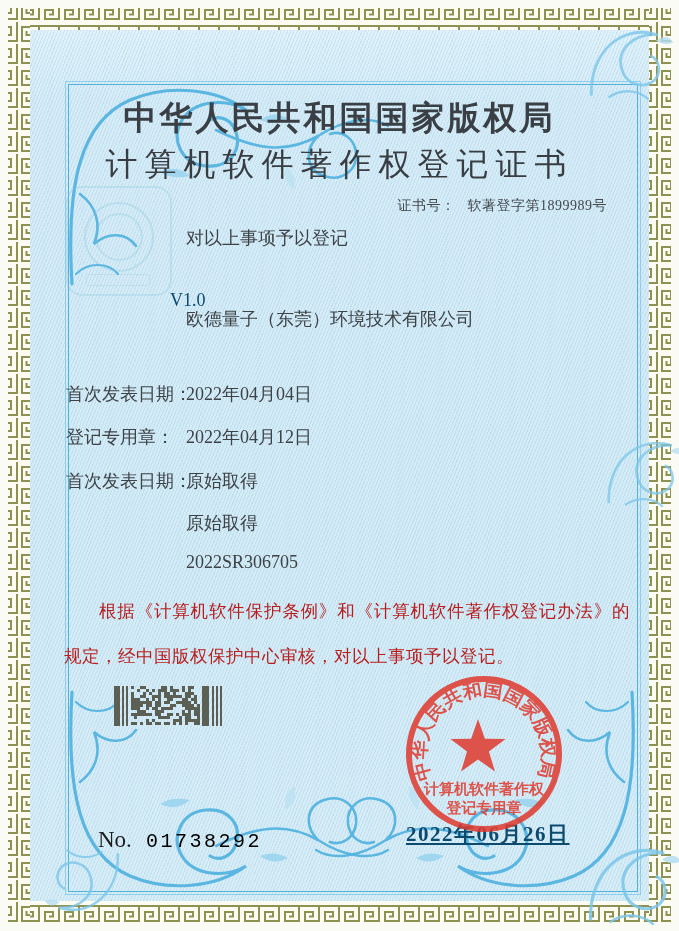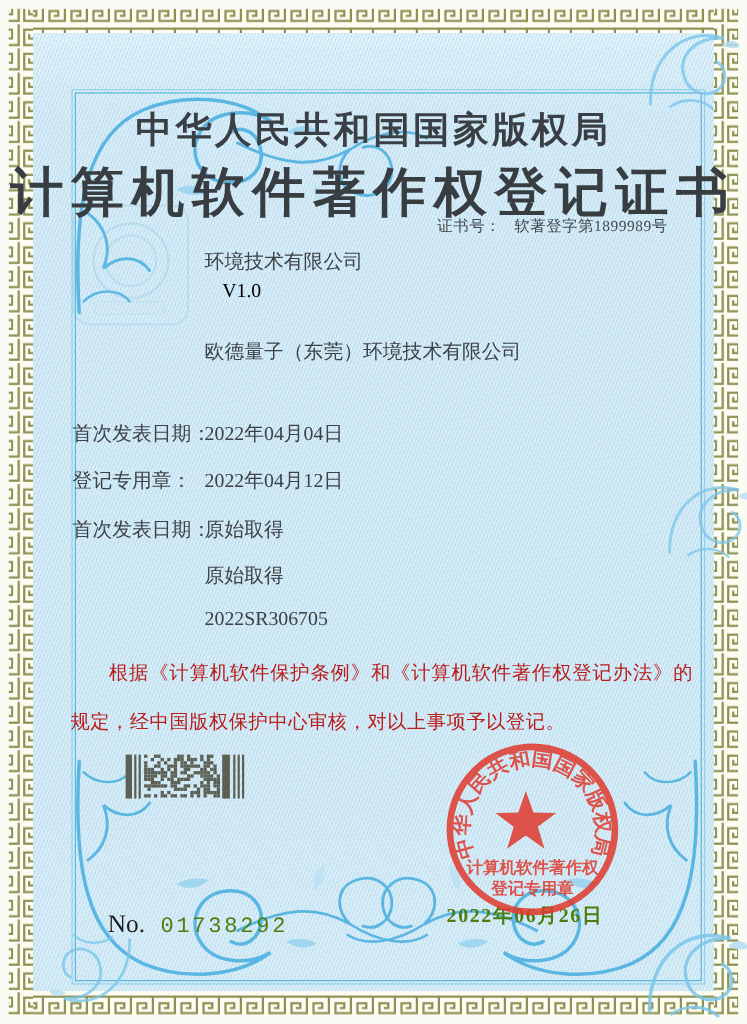--- a/index.html
+++ b/index.html
@@ -28,43 +28,43 @@
   .watermark .c1{position:absolute;left:16px;top:14px;width:66px;height:66px;border:2px solid rgba(125,190,216,.5);border-radius:50%;}
   .watermark .c2{position:absolute;left:27px;top:25px;width:44px;height:44px;border:2px solid rgba(125,190,216,.45);border-radius:50%;}
   .watermark .bar{position:absolute;left:18px;bottom:8px;width:62px;height:10px;border:1.5px solid rgba(125,190,216,.4);border-radius:3px;}
 
   .issuer{
     position:absolute;left:0;top:96px;width:100%;text-align:center;
     font-size:33px;font-weight:700;letter-spacing:3px;color:#393f44;
   }
   .doc-title{
     position:absolute;left:0;top:143px;width:100%;text-align:center;
-    font-size:48px;font-weight:700;letter-spacing:7px;color:#383d42;
+    font-size:32px;font-weight:400;letter-spacing:7px;color:#383d42;
   }
   .cert-no{
     position:absolute;right:72px;top:197px;font-size:14px;color:#42484c;letter-spacing:.5px;
   }
   .cert-no .lbl{margin-right:12px;}
   .row{position:absolute;left:66px;font-size:18px;color:#3d4247;white-space:nowrap;}
   .row .val{position:absolute;left:120px;white-space:nowrap;}
-  .val2{position:absolute;left:202px;font-size:18px;color:#000000;}
+  .val2{position:absolute;left:170px;font-size:18px;color:#0c4a6e;margin-top:36px;}
   .statement{
     position:absolute;left:64px;top:589px;width:566px;
     font-size:17.5px;line-height:45px;letter-spacing:.5px;color:#b91c1c;
     text-indent:2em;text-align:justify;
   }
   .barcode{position:absolute;left:114px;top:684px;}
   .issue-date{
-    position:absolute;left:406px;top:820px;font-size:18px;font-weight:600;
-    letter-spacing:1.5px;color:#4d7c0f;
+    position:absolute;left:406px;top:820px;font-size:21px;font-weight:600;
+    letter-spacing:1.5px;color:#0c4a6e;text-decoration:underline;
   }
   .serial{position:absolute;left:98px;top:827px;white-space:nowrap;}
   .serial .prefix{font-size:23px;color:#1d1d1d;font-family:"Liberation Serif",serif;margin-top:25px;}
   .serial .num{
-    font-size:20px;color:#4d7c0f;font-family:"Liberation Mono","DejaVu Sans Mono",monospace;
+    font-size:20px;color:#000000;font-family:"Liberation Mono","DejaVu Sans Mono",monospace;
     letter-spacing:2.5px;margin-left:14px;
   }
   .seal-text{font-family:"Liberation Serif","DejaVu Serif",serif;font-weight:700;}
 </style>
 </head>
 <body>
 
 <div class="paper"></div>
 
 <svg class="borders-svg" width="679" height="931" aria-hidden="true">
@@ -120,21 +120,21 @@
 </div>
 
 <div class="issuer">中华人民共和国国家版权局</div>
 <div class="doc-title">计算机软件著作权登记证书</div>
 
 <div class="cert-no">
   <span class="lbl">证书号：</span><span>软著登字第1899989号</span>
 </div>
 
 <div class="row" style="top:226px">
-  <span class="val" style="left:120px">环境技术有限公司</span>
+  <span class="val" style="left:120px">对以上事项予以登记</span>
 </div>
 <div class="val2" style="top:254px">V1.0</div>
 
 <div class="row" style="top:307px">
   <span class="val" style="left:120px">欧德量子（东莞）环境技术有限公司</span>
 </div>
 
 <div class="row" style="top:382px">
   <span>首次发表日期：</span>
   <span class="val">2022年04月04日</span>

